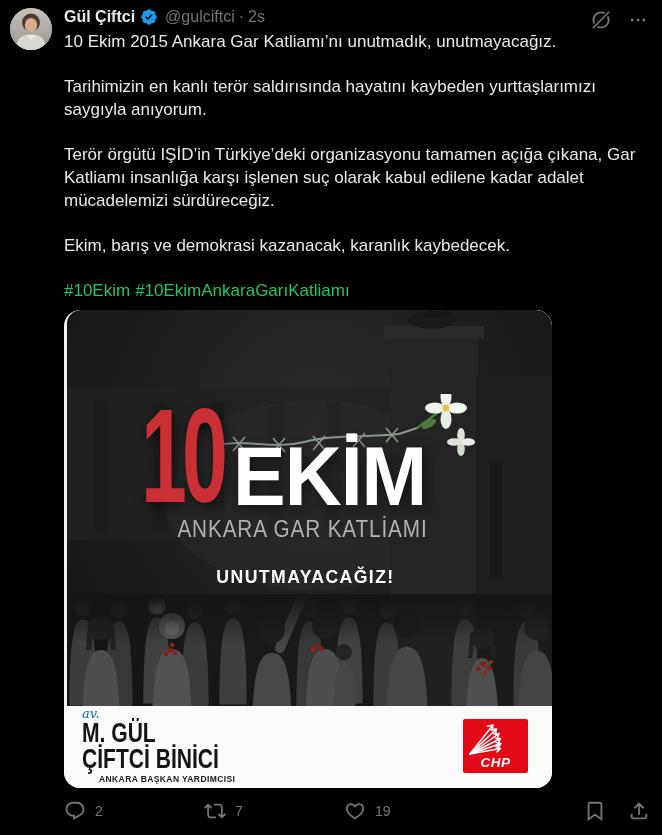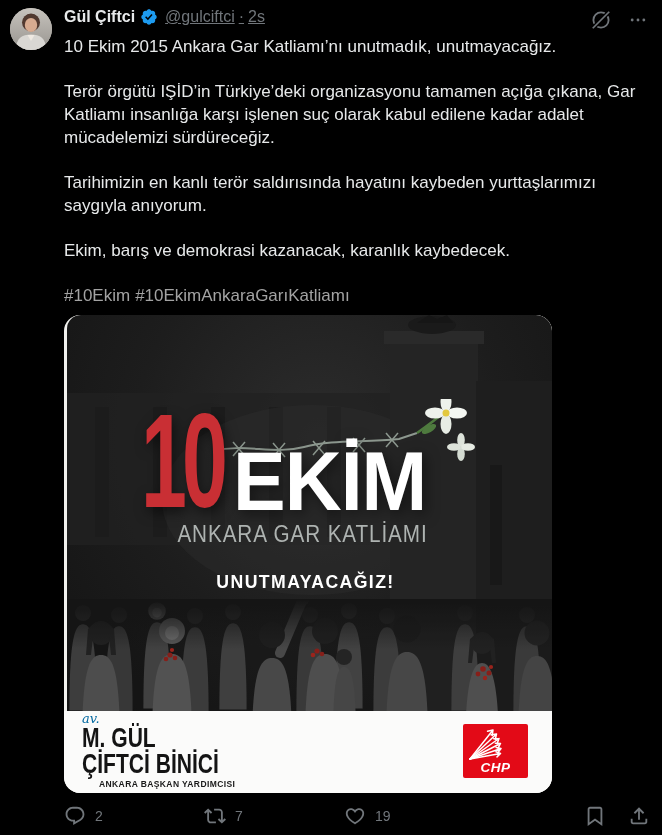--- a/index.html
+++ b/index.html
@@ -11,29 +11,29 @@
   .col-avatar{width:54px;flex:none;}
   .avatar{width:42px;height:42px;border-radius:50%;overflow:hidden;background:#b3afa9;cursor:pointer;}
   .avatar svg{display:block;}
   .col-main{flex:1;min-width:0;}
 
   .header-row{display:flex;justify-content:space-between;align-items:flex-start;height:22px;}
   .id-group{display:flex;align-items:center;gap:4px;font-size:16px;white-space:nowrap;}
   .display-name{font-weight:bold;color:#e7e9ea;cursor:pointer;}
   .badge{display:inline-flex;margin:0 1px;}
   .badge svg{width:18px;height:18px;display:block;}
-  .muted{color:#71767b;font-weight:normal;text-decoration:underline;}
+  .muted{color:#71767b;font-weight:normal;}
   .handle{margin-left:2px;}
   .header-icons{display:flex;align-items:center;gap:16px;padding-right:8px;margin-top:1px;}
   .hicon{display:inline-flex;cursor:pointer;}
 
-  .text-block{margin-top:5px;font-size:17px;line-height:23px;max-width:586px;}
+  .text-block{font-size:17px;line-height:23px;max-width:586px;}
   .text-block p{margin:0 0 22px 0;}
   .text-block p.hashtags{margin-bottom:0;}
-  .hashtags a{color:#a3a3a3;text-decoration:none;margin-right:5px;cursor:pointer;}
+  .hashtags a{color:#22c55e;text-decoration:none;margin-right:5px;cursor:pointer;}
 
   
   .card{
     position:relative;width:488px;height:478px;margin-top:8px;border-radius:16px;
     overflow:hidden;background:#f2f2ef;cursor:pointer;
     box-shadow:inset 0 0 0 1px rgba(255,255,255,0.04);
   }
   .dark{
     position:absolute;left:3px;right:0;top:0;height:396px;
     border-top-left-radius:14px;border-top-right-radius:16px;overflow:hidden;
@@ -131,22 +131,22 @@
             <circle cx="5" cy="12" r="1.7" fill="#71767b"></circle>
               <circle cx="12" cy="12" r="1.7" fill="#71767b"></circle>
               <circle cx="19" cy="12" r="1.7" fill="#71767b"></circle>
           </svg>
         </span>
       </div>
     </div>
 
     <div class="text-block">
       <p>10 Ekim 2015 Ankara Gar Katliamı’nı unutmadık, unutmayacağız.</p>
+      <p>Tarihimizin en kanlı terör saldırısında hayatını kaybeden yurttaşlarımızı saygıyla anıyorum.</p>
       <p>Terör örgütü IŞİD’in Türkiye’deki organizasyonu tamamen açığa çıkana, Gar Katliamı insanlığa karşı işlenen suç olarak kabul edilene kadar adalet mücadelemizi sürdüreceğiz.</p>
-      <p>Tarihimizin en kanlı terör saldırısında hayatını kaybeden yurttaşlarımızı saygıyla anıyorum.</p>
       <p>Ekim, barış ve demokrasi kazanacak, karanlık kaybedecek.</p>
       <p class="hashtags"><a>#10Ekim</a><a>#10EkimAnkaraGarıKatliamı</a></p>
     </div>
 
     <div class="card">
       <div class="dark">
 
         <svg class="svg-building" width="485" height="396" viewBox="0 0 485 396">
           <rect x="0" y="78" width="326" height="152" fill="#222222" opacity="0.75"></rect>
           <rect x="28" y="92" width="14" height="130" fill="#1b1b1b" opacity="0.8"></rect>

